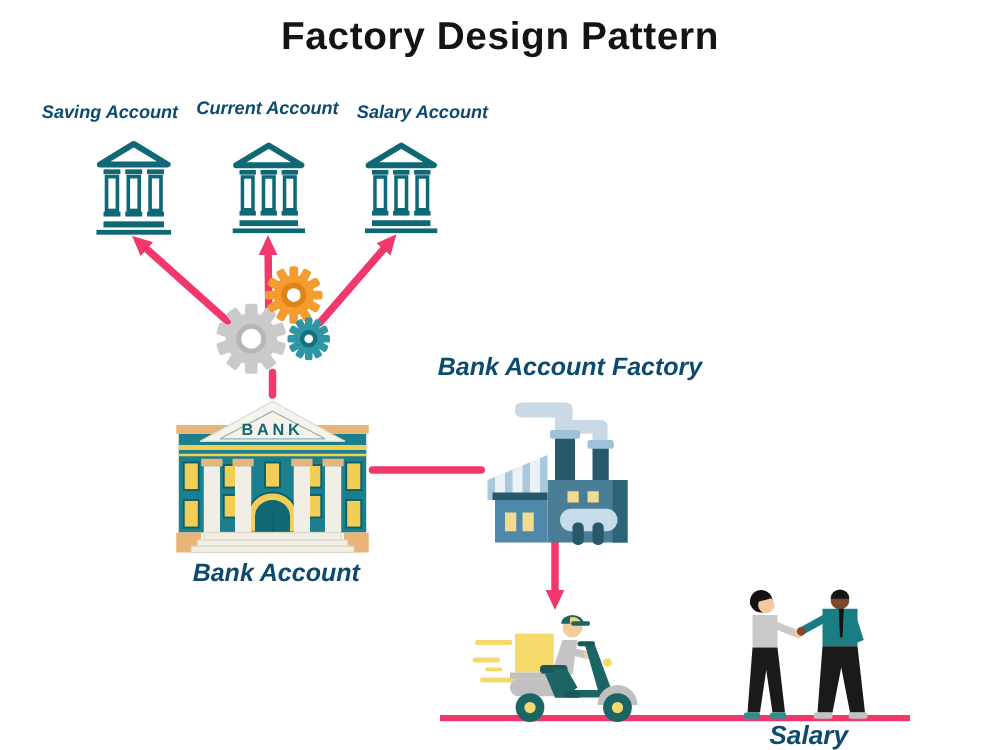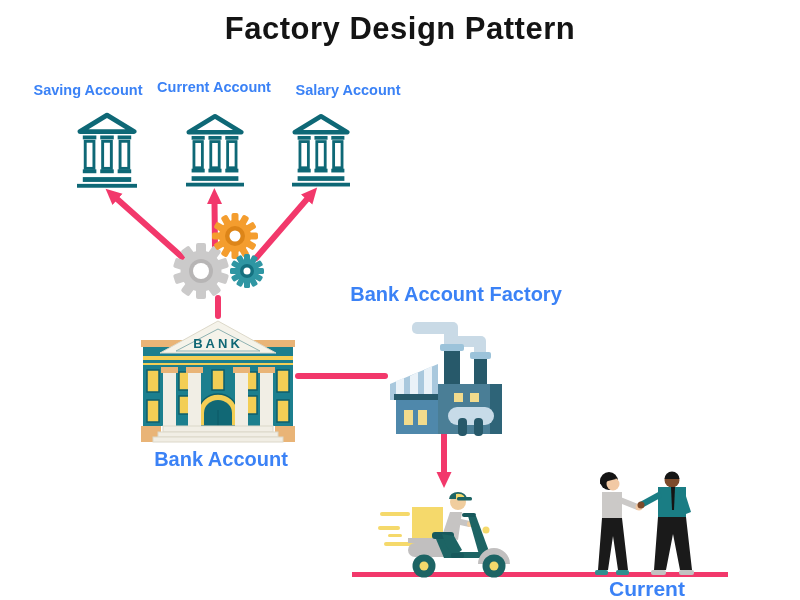--- a/index.html
+++ b/index.html
@@ -7,21 +7,21 @@
     position:relative;width:800px;height:600px;background:#ffffff;
     font-family:"Liberation Sans",sans-serif;overflow:hidden;
   }
   #scene{position:absolute;left:0;top:0;}
   .title{
     position:absolute;left:0;top:11px;width:800px;text-align:center;
     font-size:31px;font-weight:700;color:#141414;letter-spacing:.5px;
   }
   .lbl{
     position:absolute;transform:translateX(-50%);white-space:nowrap;
-    font-weight:700;color:#3b82f6;
+    font-weight:700;color:#0c4a6e;font-style:italic;
   }
   .lbl.small{font-size:14.5px;}
   .lbl.big{font-size:20px;}
   .watermark{
     position:absolute;left:60px;top:542px;font-size:19px;font-weight:700;color:#161616;
   }
 </style>
 </head>
 <body>
 
@@ -245,18 +245,18 @@
         <polygon points="77,17 81,17 80,40 78,40" fill="#141414"></polygon>
         <polygon points="64,47 92,47 98,100 86,100 79,64 72,100 60,100" fill="#1A1A1A"></polygon>
         <rect x="57" y="100" width="15" height="5" rx="2" fill="#C2C2C2"></rect>
         <rect x="85" y="100" width="15" height="5" rx="2" fill="#C2C2C2"></rect>
       </g>
     </g>
   </svg>
 
   <div class="lbl small" style="left:88px;top:82px">Saving Account</div>
   <div class="lbl small" style="left:214px;top:79px">Current Account</div>
-  <div class="lbl small" style="left:348px;top:82px">Salary Account</div>
+  <div class="lbl small" style="left:338px;top:82px">Salary Account</div>
   <div class="lbl big" style="left:456px;top:283px">Bank Account Factory</div>
   <div class="lbl big" style="left:221px;top:448px">Bank Account</div>
-  <div class="lbl big" style="left:647px;top:577px;font-size:21px">Current</div>
+  <div class="lbl big" style="left:647px;top:577px;font-size:21px">Salary</div>
 
 </div>
 
 </body></html>

